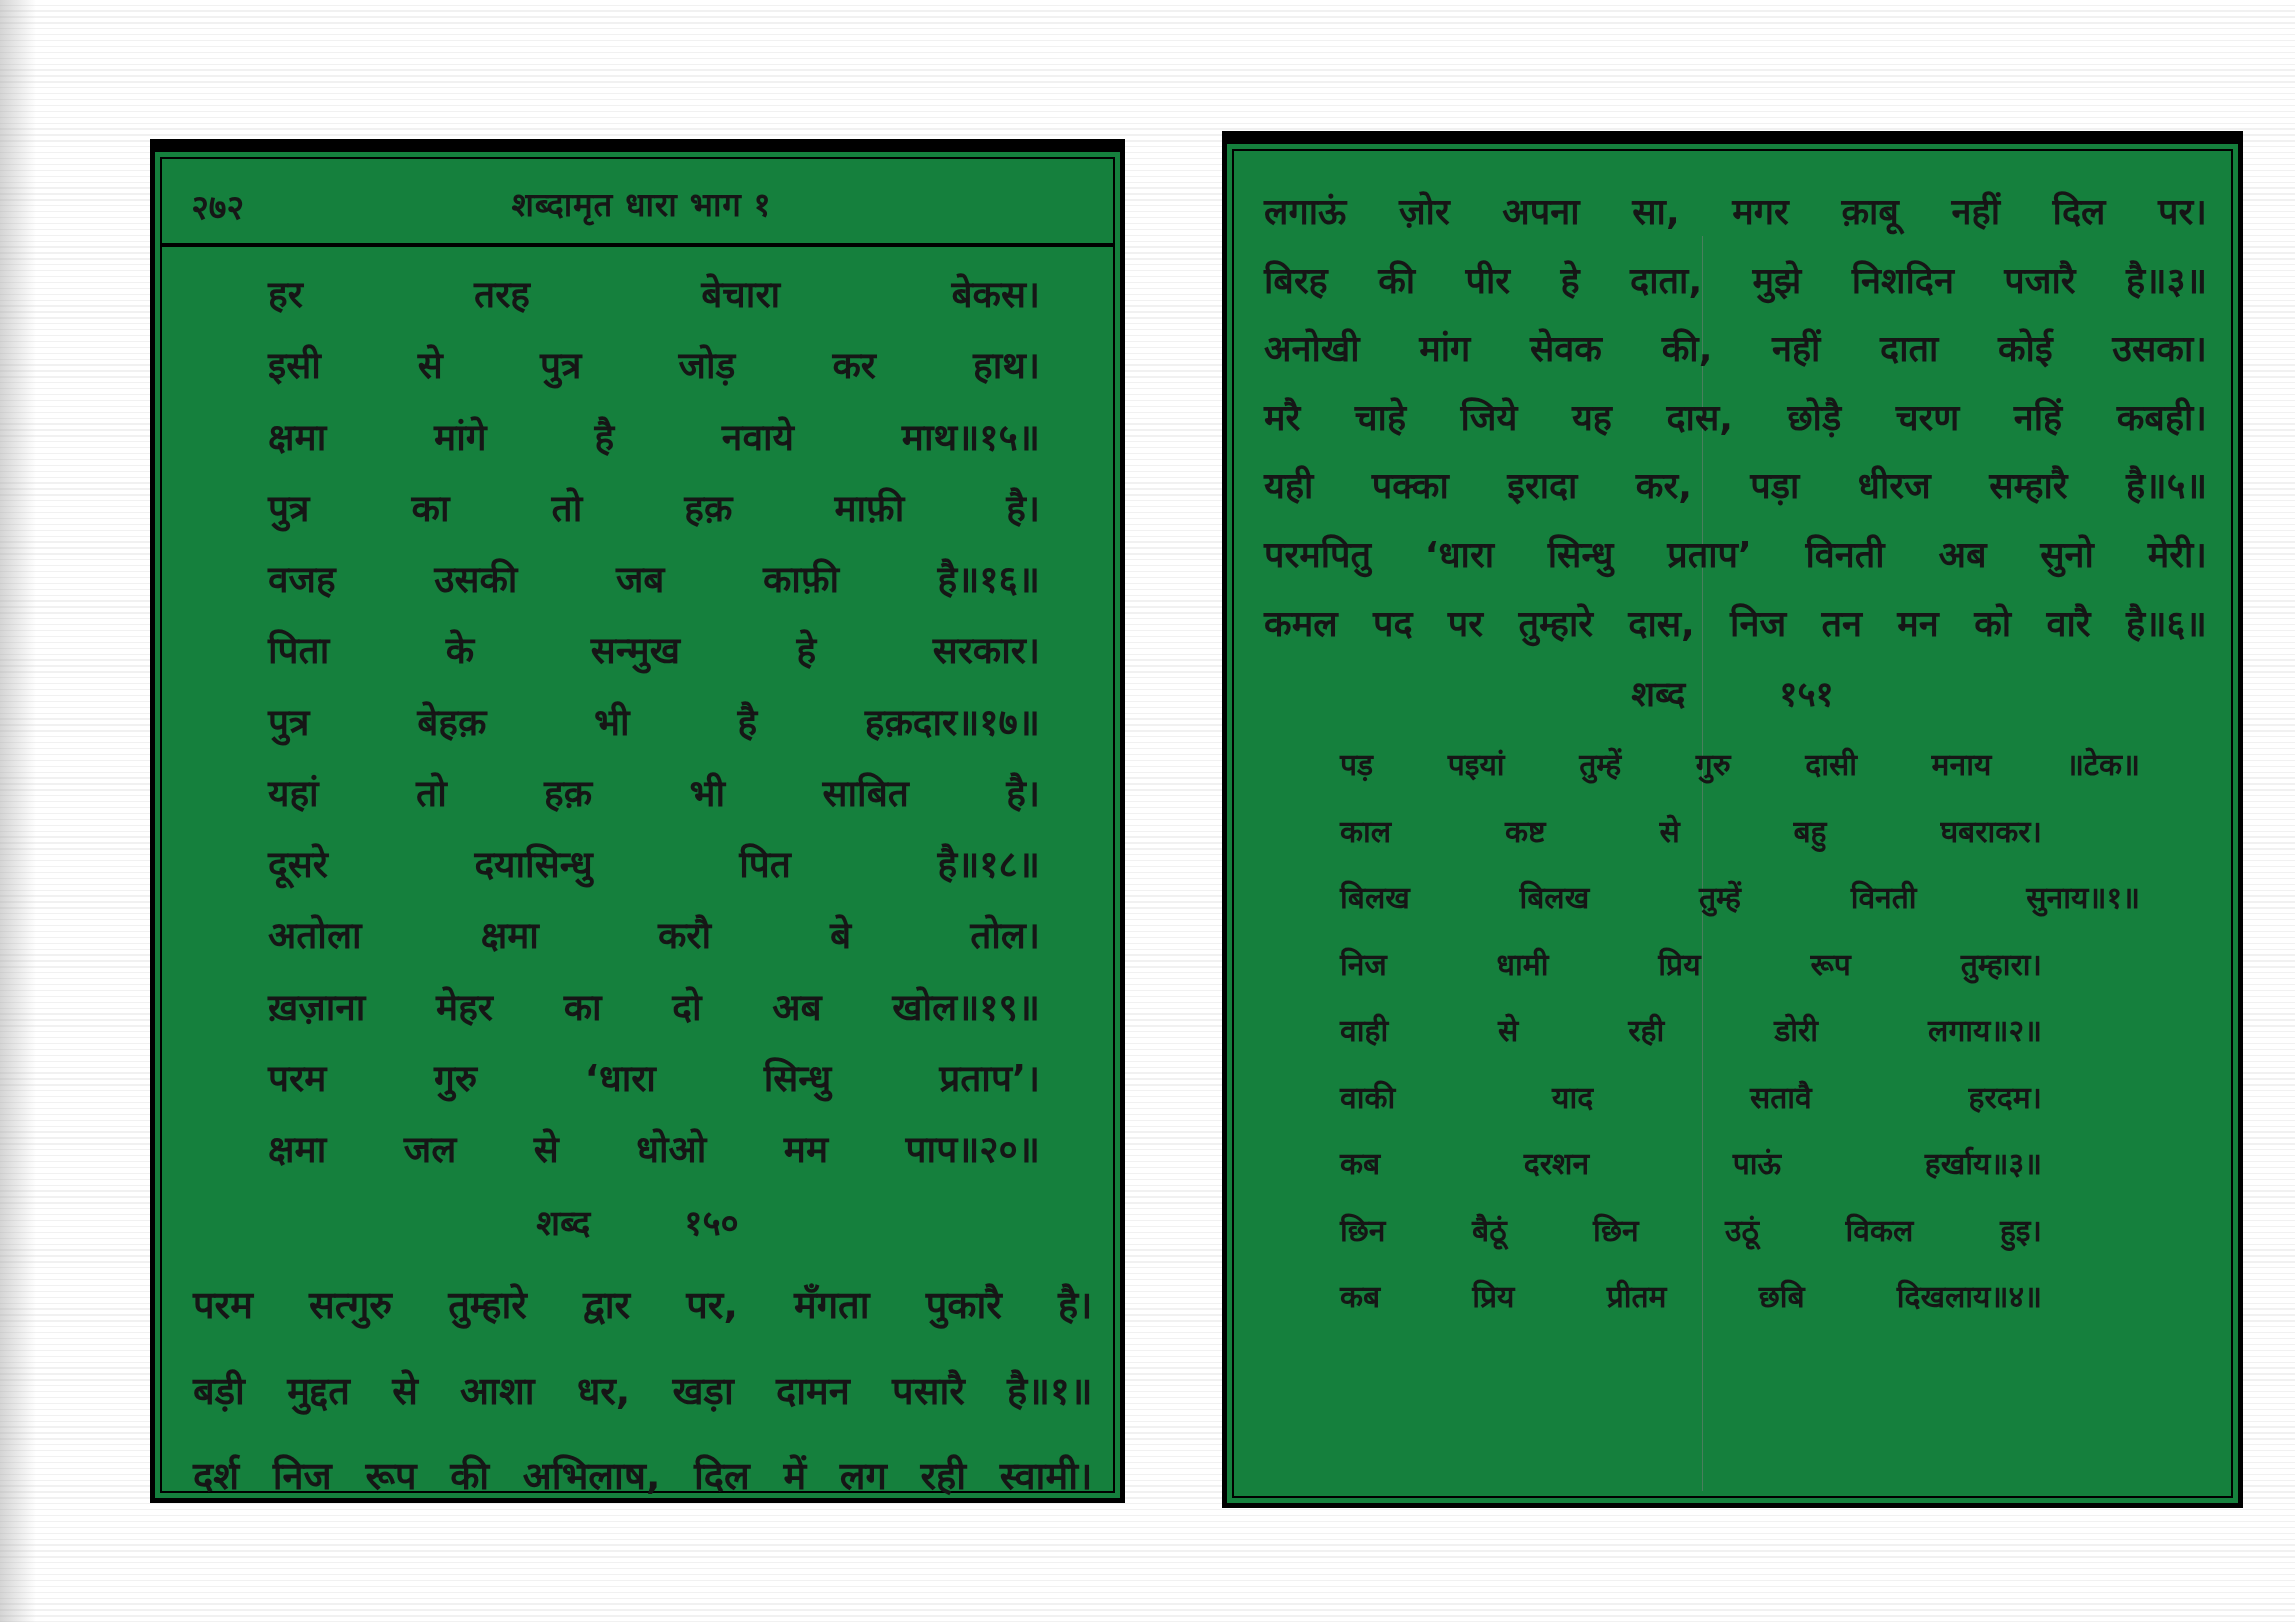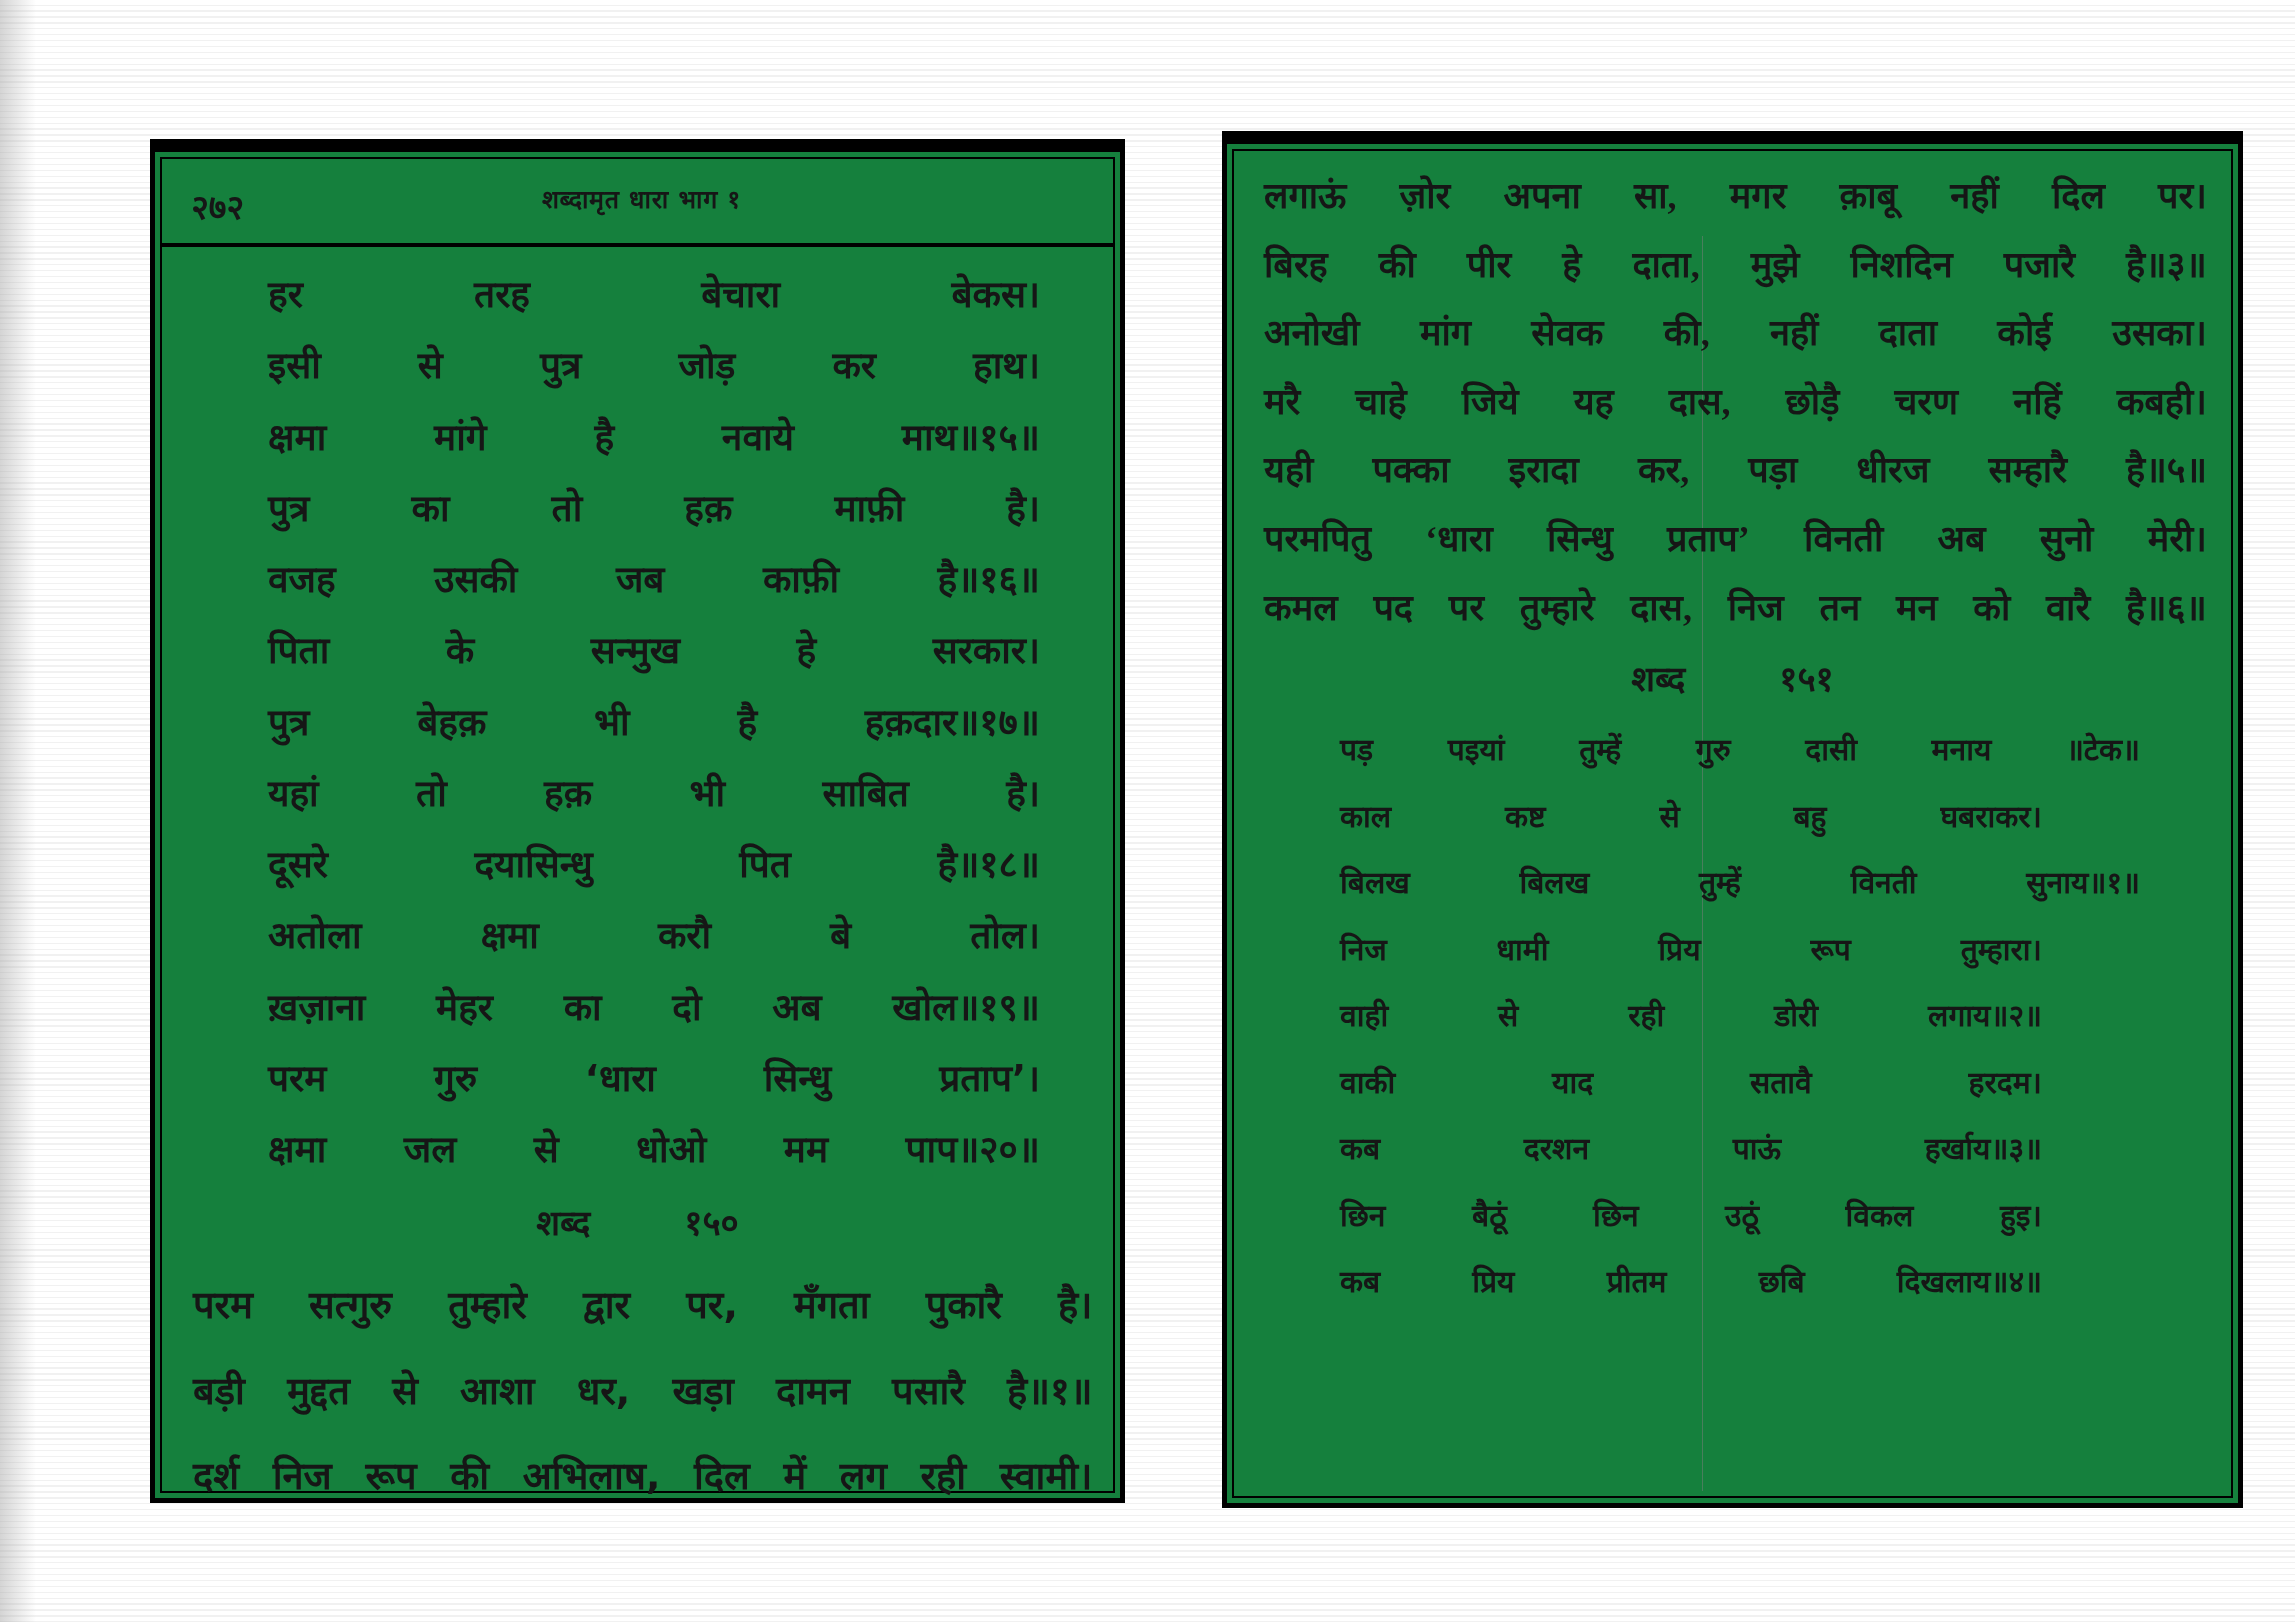--- a/index.html
+++ b/index.html
@@ -26,31 +26,31 @@
   .page.left{left:150px;top:139px;width:975px;height:1364px;}
   .page.right{left:1222px;top:131px;width:1021px;height:1377px;}
 
   .page-header{
     position:relative;height:84px;border-bottom:4.6px solid #000;
     margin:7.2px 7.2px 0 7.2px; 
   }
   .page.right .page-header{height:89px;}
   .hdr-title{
     position:absolute;left:8px;right:0;top:22px;text-align:center;
-    font-size:25px;font-weight:700;letter-spacing:0.7px;
+    font-size:33px;font-weight:700;letter-spacing:0.7px;
   }
   .page.right .hdr-title{top:26px;}
   .hdr-pagenum{
     position:absolute;top:23.6px;font-size:34px;font-weight:700;
   }
   .page.left .hdr-pagenum{left:29px;}
   .page.right .hdr-pagenum{right:31px;}
 
   .content{position:relative;overflow:hidden;height:calc(100% - 98px);padding-top:25px;}
-  .page.right .content{padding-top:30px;font-family:Liberation Serif, serif;}
+  .page.right .content{padding-top:45px;}
 
   .line{
     display:flex;justify-content:space-between;align-items:baseline;
     font-weight:700;line-height:1.25;white-space:nowrap;
   }
   .line .tok{display:inline-block;}
 
   .sec-a{padding:0 80px 0 113px;}
   .sec-a .line{font-size:37px;margin-bottom:25px;}
 

